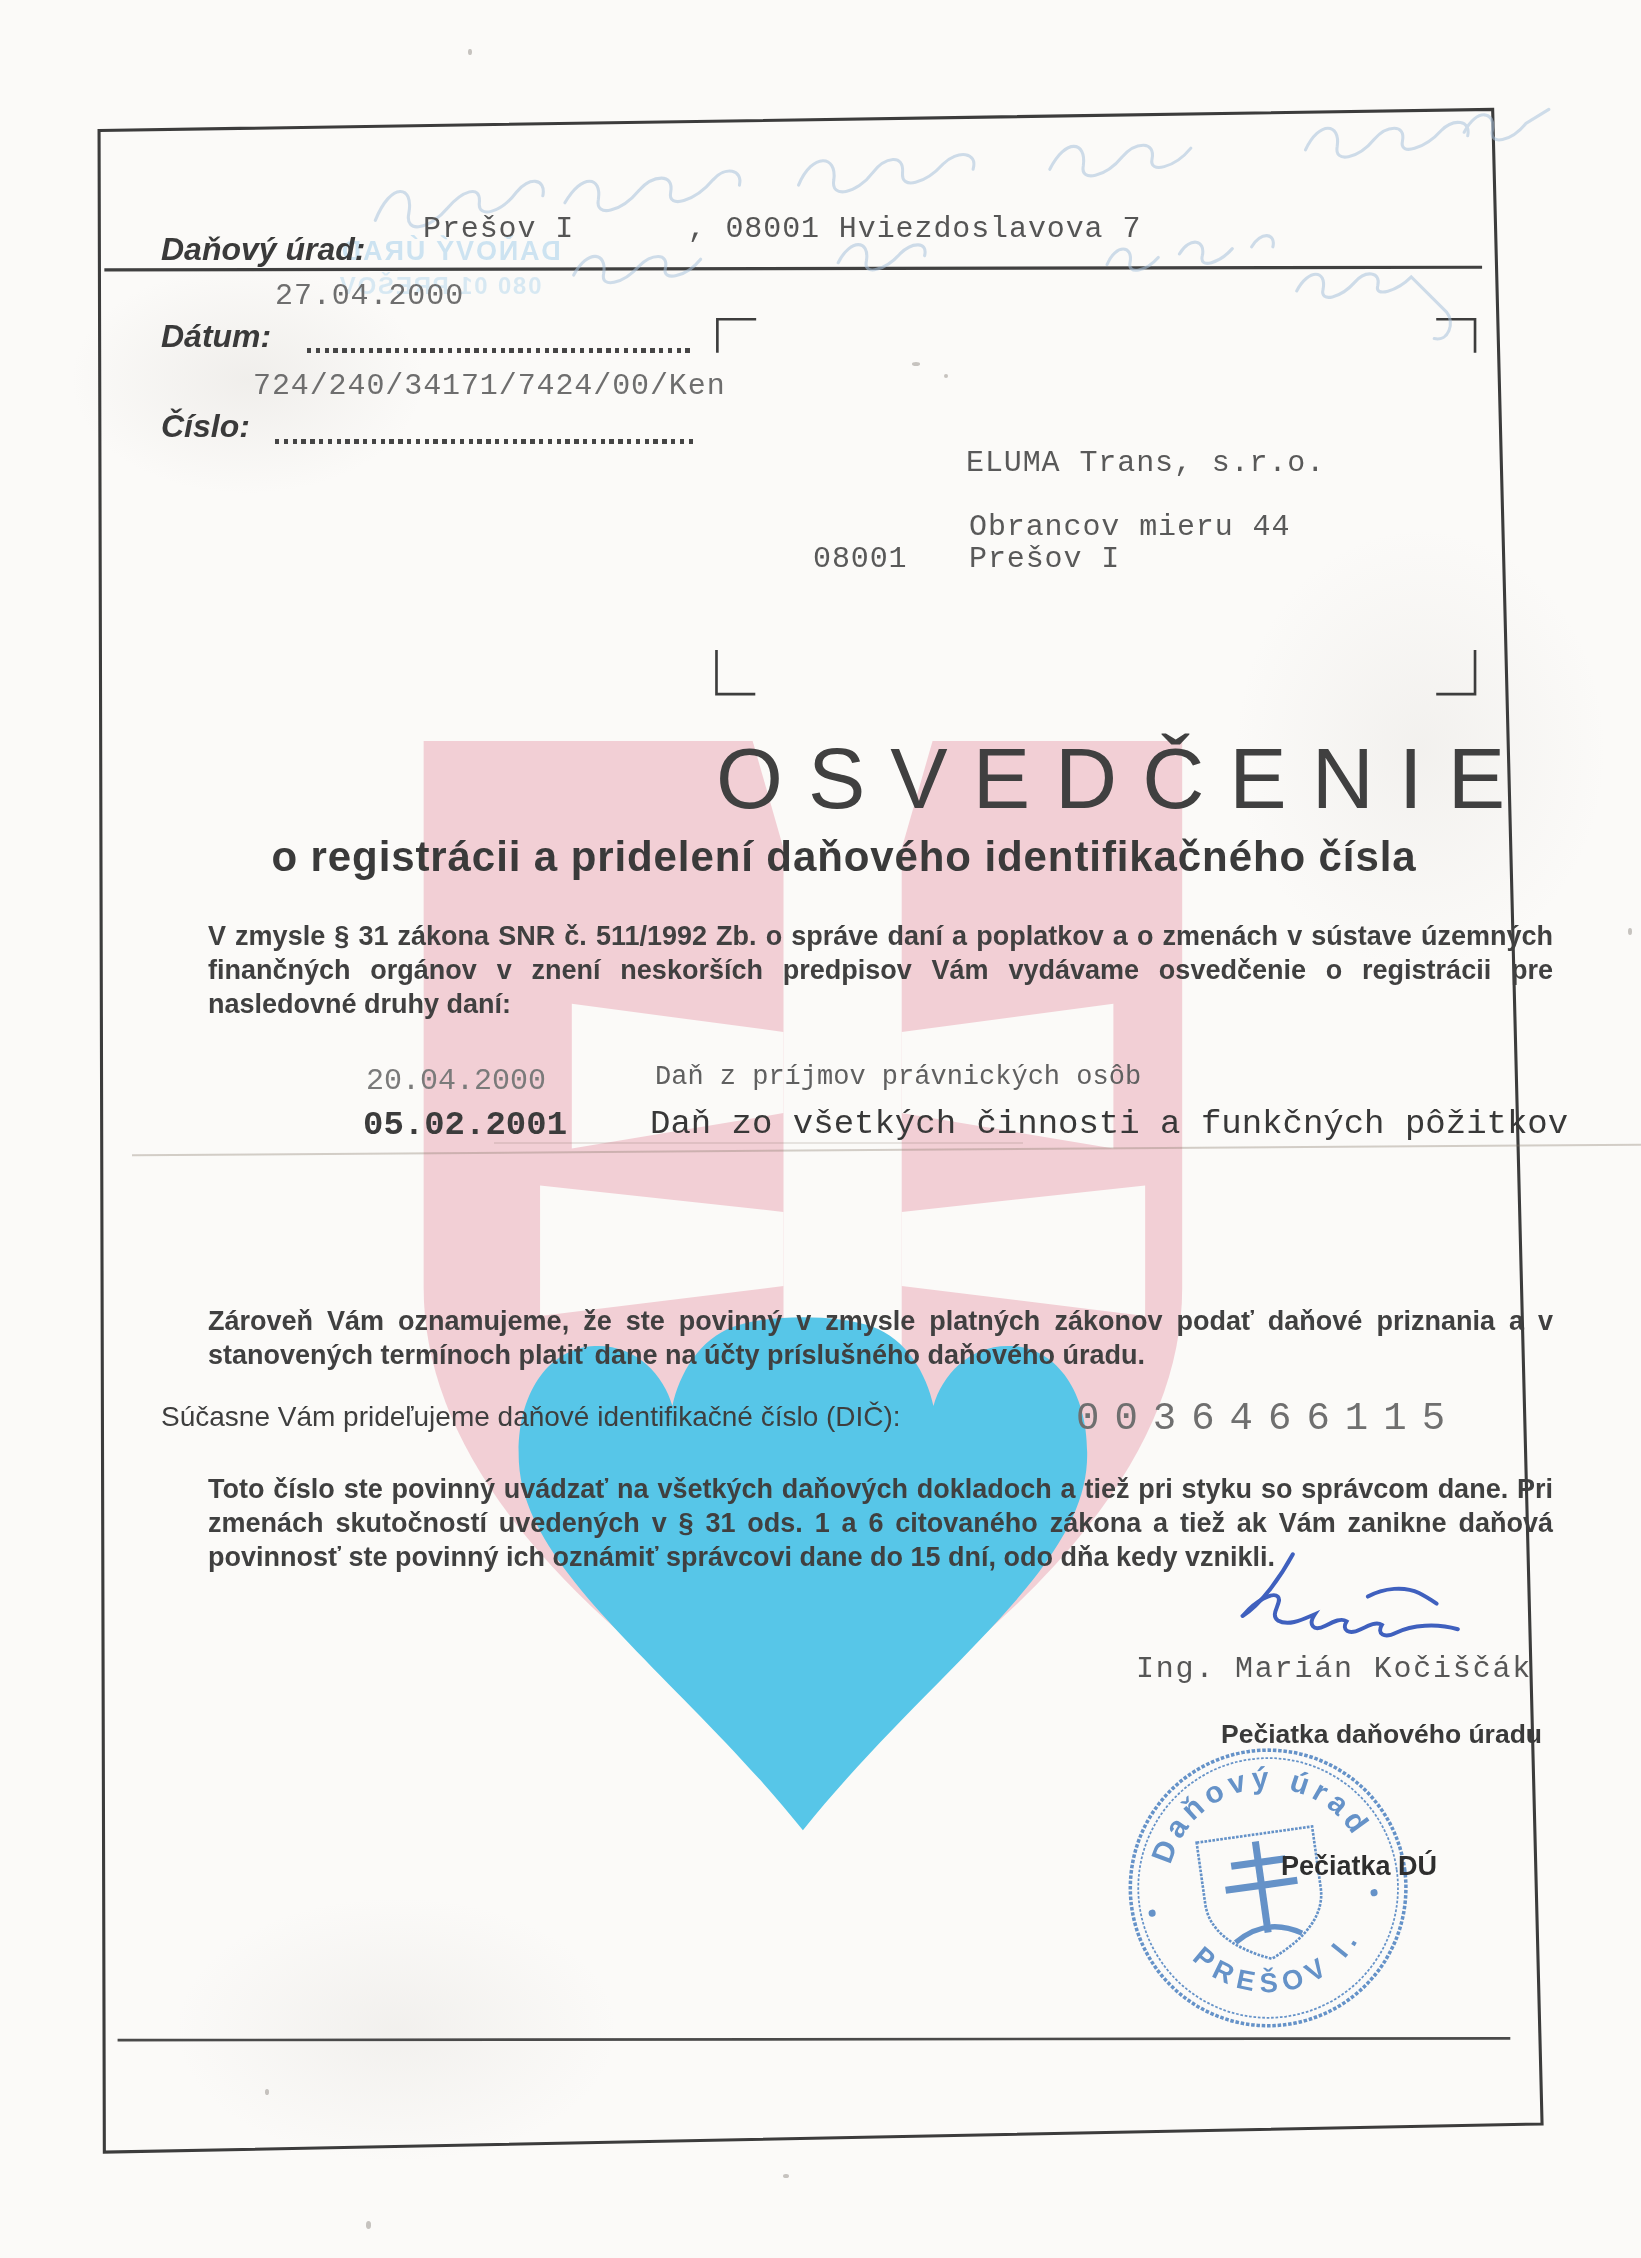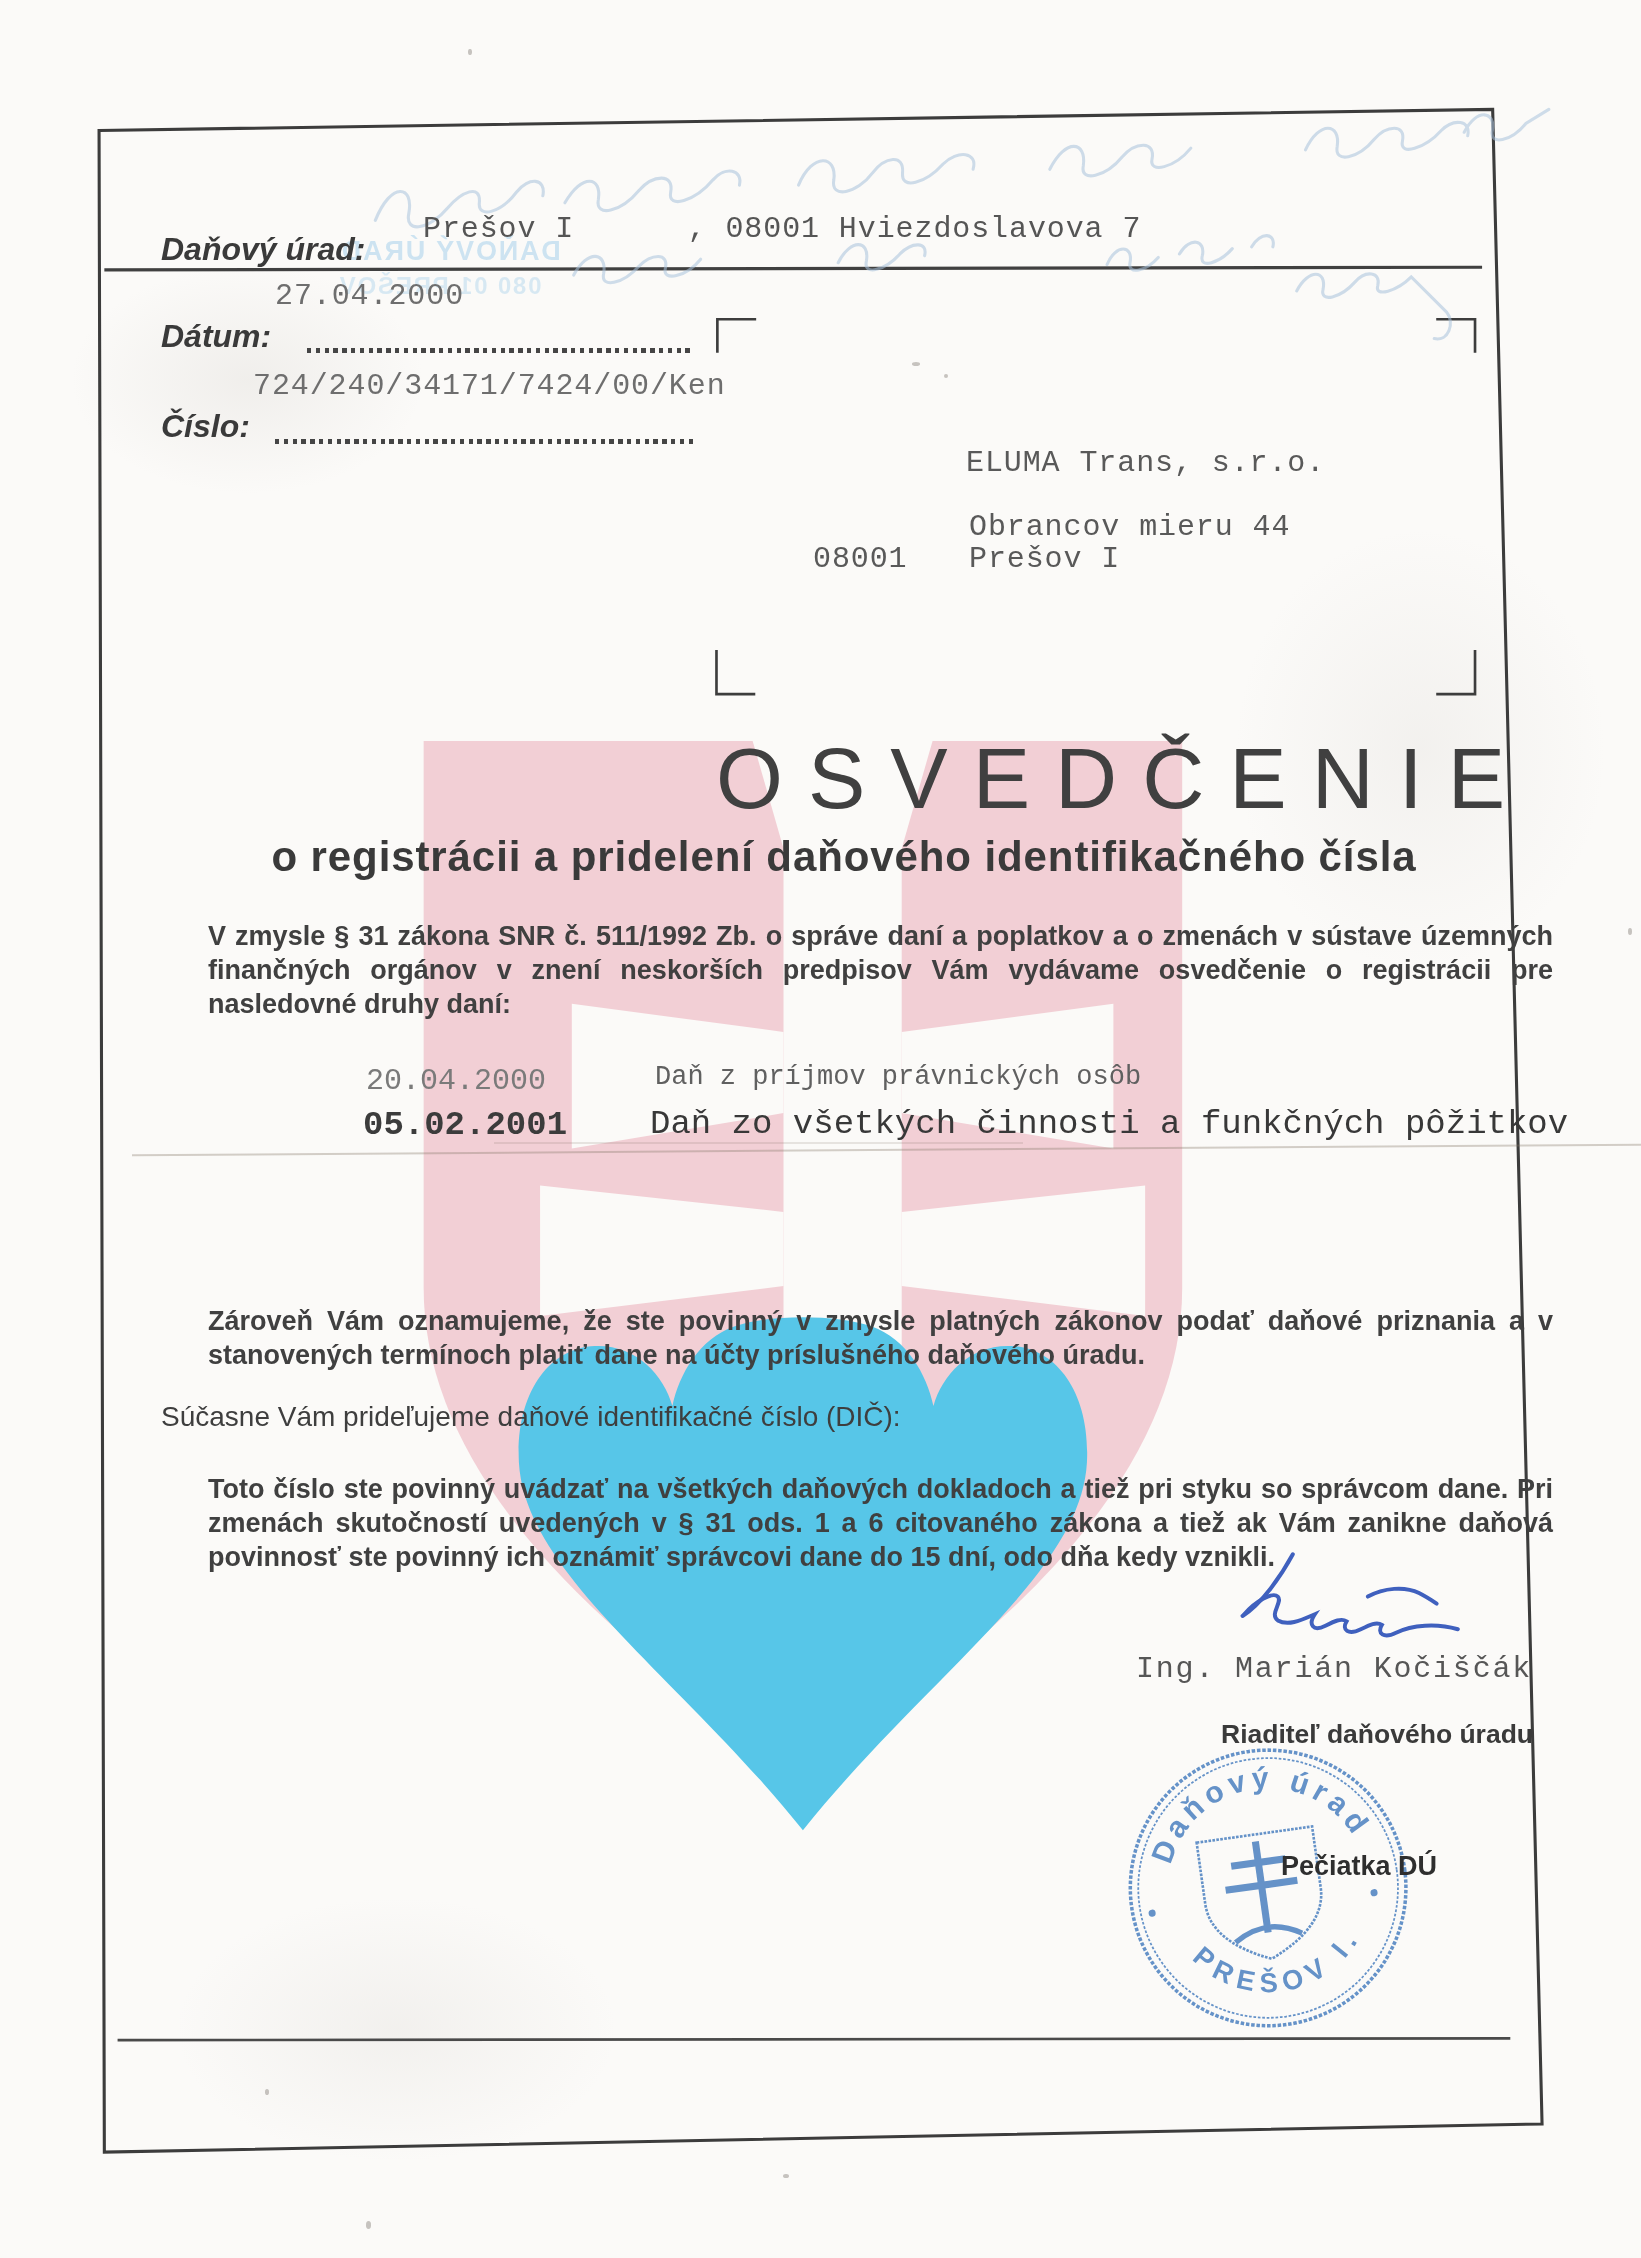--- a/index.html
+++ b/index.html
@@ -118,35 +118,36 @@
 
   <div class="abs z2 mono" style="left:366px;top:1064px;font-size:30px;color:#7a7a7a">20.04.2000</div>
   <div class="abs z2 mono" style="left:655px;top:1062px;font-size:27px;color:#606060">Daň z príjmov právnických osôb</div>
 
   <div class="abs z2 mono" style="left:363px;top:1106px;font-size:34px;font-weight:700;color:#3c3c3c">05.02.2001</div>
   <div class="abs z2 mono" style="left:650px;top:1105px;font-size:34px;color:#383838;white-space:nowrap">Daň zo všetkých činnosti a funkčných pôžitkov</div>
 
   <div class="abs z2 para" style="top:1304px">Zároveň Vám oznamujeme, že ste povinný v zmysle platných zákonov podať daňové priznania a v stanovených termínoch platiť dane na účty príslušného daňového úradu.</div>
 
   <div class="abs z2" style="left:161px;top:1401px;font-weight:400;font-size:28px;color:#3e3e3e">Súčasne Vám prideľujeme daňové identifikačné číslo (DIČ):</div>
+  <div class="abs z2 mono" style="left:1076px;top:1397px;font-size:39px;letter-spacing:15px;color:#6f6f6f">0036466115</div>
 
   <div class="abs z2 para" style="top:1472px">Toto číslo ste povinný uvádzať na všetkých daňových dokladoch a tiež pri styku so správcom dane. Pri zmenách skutočností uvedených v § 31 ods. 1 a 6 citovaného zákona a tiež ak Vám zanikne daňová povinnosť ste povinný ich oznámiť správcovi dane do 15 dní, odo dňa kedy vznikli.</div>
 
   <svg class="abs z3" width="318" height="150" viewBox="0 0 360 170" style="left:1200px;top:1526px">
     <g fill="none" stroke="#2b50b8" stroke-width="4.5" stroke-linecap="round" opacity="0.9">
       <path d="M 105 32 C 92 56 70 88 48 102"></path>
       <path d="M 50 100 C 62 86 82 74 88 80 C 94 86 78 100 88 107 C 100 114 116 106 130 100
                C 122 112 128 120 142 113 C 152 108 160 104 166 108
                C 160 118 168 124 182 117 C 192 112 200 108 206 112
                C 200 122 208 128 222 121 C 240 112 268 110 292 117"></path>
       <path d="M 190 80 C 208 70 232 68 248 76 C 256 80 262 84 268 88"></path>
     </g>
   </svg>
   <div class="abs z2 mono" style="left:1136px;top:1652px;font-size:30px;color:#565656;letter-spacing:1.8px">Ing. Marián Kočiščák</div>
-  <div class="abs z2" style="left:1221px;top:1719px;font-weight:700;font-size:26.5px;color:#3a3a3a">Riaditeľ daňového úradu</div>
+  <div class="abs z2" style="left:1221px;top:1719px;font-weight:700;font-size:26.5px;color:#3a3a3a">Pečiatka daňového úradu</div>
 
   <svg class="abs z2" width="318" height="318" viewBox="0 0 360 360" style="left:1110px;top:1736px">
     <defs>
       <path id="arcTop" d="M 66 172 A 113 113 0 0 1 292 172"></path>
       <path id="arcBottom" d="M 61 172 A 118 118 0 0 0 297 172"></path>
     </defs>
     <g transform="rotate(-8 179 172)" opacity="0.85">
       <circle cx="179" cy="172" r="156" fill="none" stroke="#4b80c0" stroke-width="4" stroke-dasharray="4 2"></circle>
       <circle cx="179" cy="172" r="147" fill="none" stroke="#4b80c0" stroke-width="2" stroke-dasharray="3 2"></circle>
       <text font-family="Liberation Sans, sans-serif" font-size="34" font-weight="700" fill="#4b80c0" letter-spacing="6">

